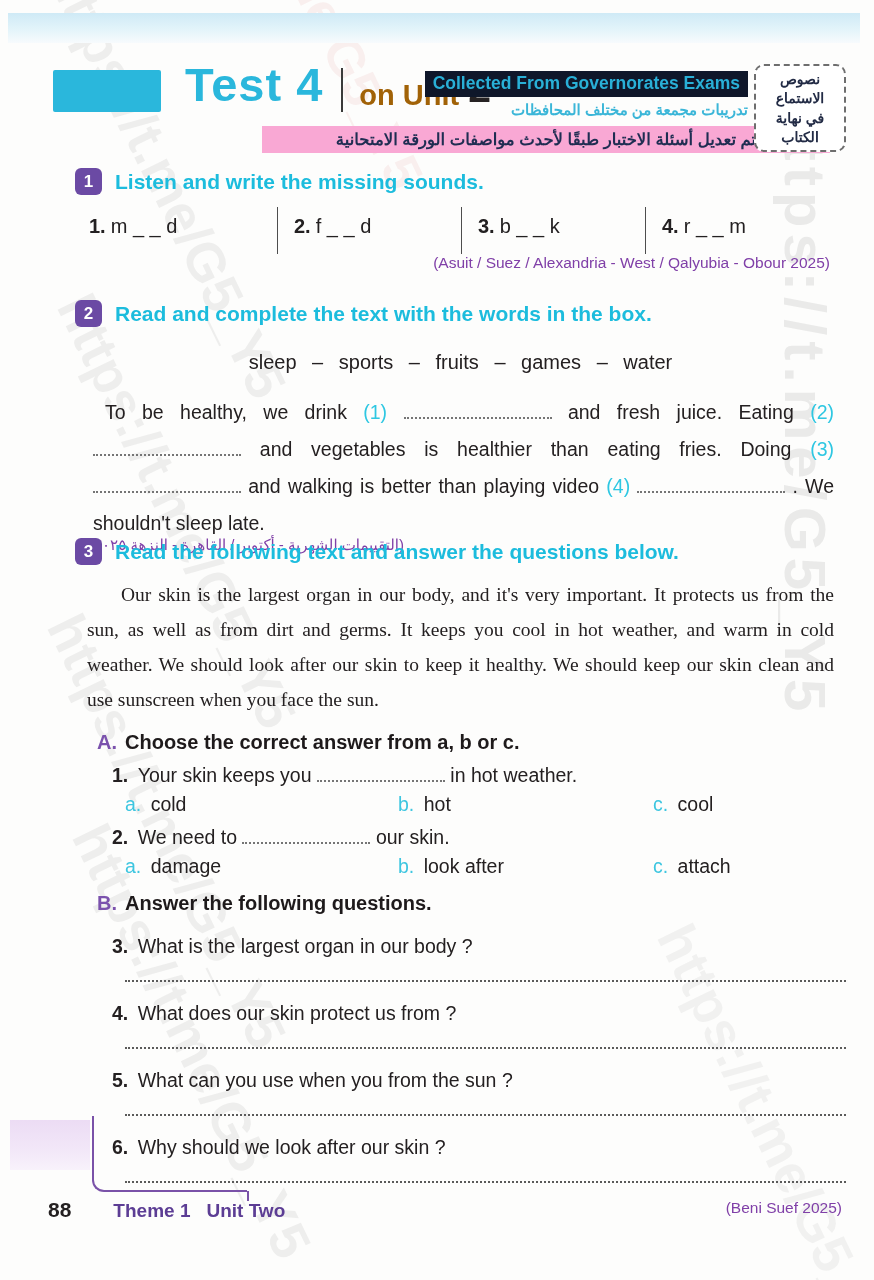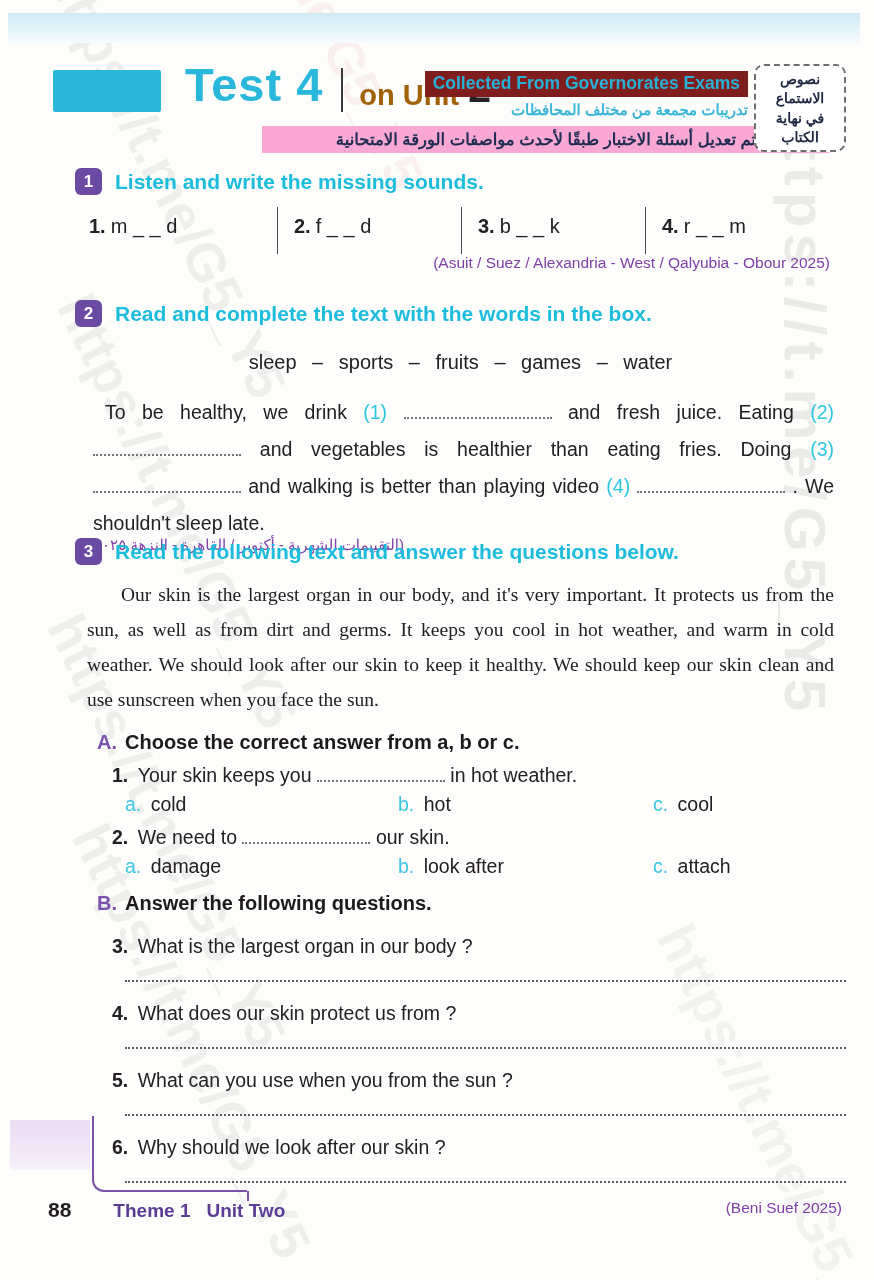--- a/index.html
+++ b/index.html
@@ -21,21 +21,21 @@
 
   
   .header-row { position:absolute; left:22px; top:58px; display:flex; align-items:flex-end; height:54px; z-index:2;padding-left:31px; }
   .cyan-block { width:108px; height:42px; background:#2ab7dc; border-radius:2px; }
   .test-title { color:#2ab7dc; font-size:47px; font-weight:bold; margin-left:24px; letter-spacing:1px; }
   .hdr-divider { width:2px; height:44px; background:#3a3a3a; margin:0 16px 0 18px; }
   .on-unit { color:#a16207; font-size:29px; font-weight:bold; margin-right:9px; }
   .unit-num { color:#262223; font-size:41px; font-weight:bold; }
 
   .collected-wrap { position:absolute; right:126px; top:71px; text-align:right; z-index:2; }
-  .collected-en { display:inline-block; background:#7f1d1d; color:#29b0d7; font-weight:bold; font-size:17.5px; padding:2px 8px 3px; }
+  .collected-en { display:inline-block; background:#0f172a; color:#29b0d7; font-weight:bold; font-size:17.5px; padding:2px 8px 3px; }
   .collected-ar { direction:rtl; color:#3bb6d8; font-weight:bold; font-size:15px; margin-top:4px; }
 
   .note-bar { position:absolute; left:262px; top:126px; width:568px; height:27px; background:#f9a8d4;
     color:#1f2d52; font-weight:bold; font-size:16.5px; direction:rtl; display:flex; align-items:center; justify-content:center; z-index:2; }
 
   .listening-box { position:absolute; left:754px; top:64px; width:92px; height:88px; border:2px dashed #6e6e6e;
     border-radius:10px; background:#fff; direction:rtl; text-align:center; color:#222b45; font-weight:bold;
     font-size:14px; line-height:1.38; padding-top:4px; z-index:2; }
 
   

